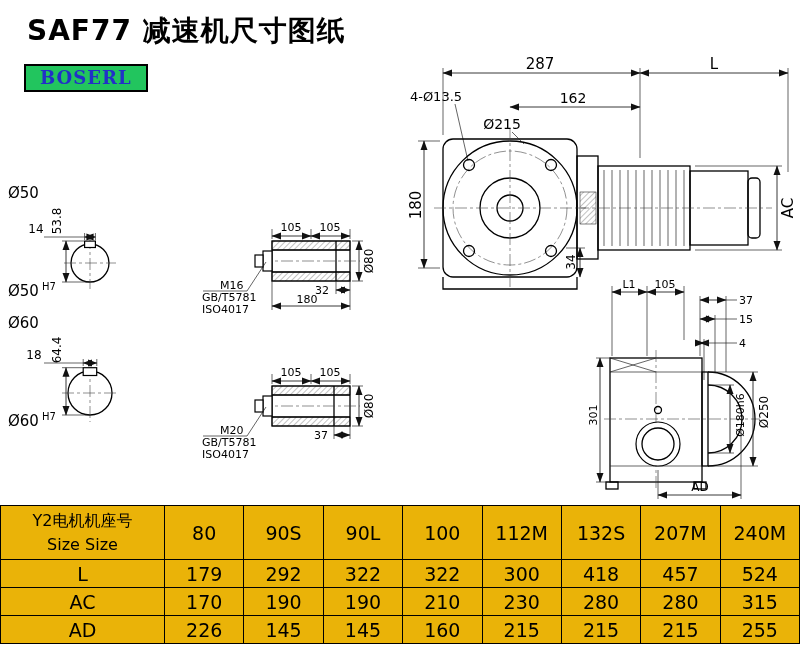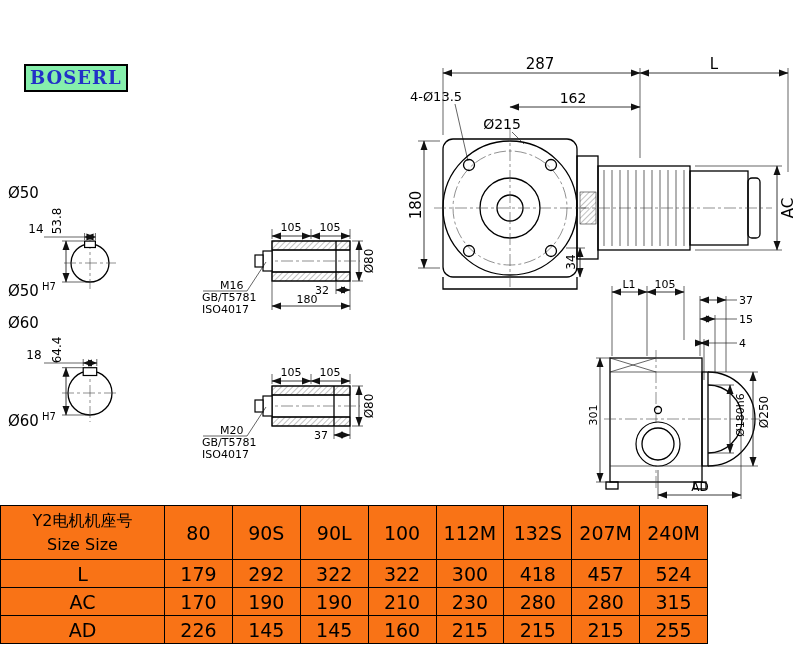--- a/index.html
+++ b/index.html
@@ -1,47 +1,48 @@
 <!DOCTYPE html>
 <html><head>
 <meta charset="utf-8">
 <style>
   *{margin:0;padding:0;box-sizing:border-box;}
   html,body{width:800px;background:#fff;}
   .page{position:relative;width:800px;height:654px;background:#fff;overflow:hidden;
         font-family:"DejaVu Sans","Liberation Sans",sans-serif;color:#000;}
   .title{position:absolute;left:27px;top:12px;font-size:28px;font-weight:700;
          letter-spacing:1px;color:#000;font-family:"DejaVu Sans","Liberation Sans",sans-serif;}
-  .logo{position:absolute;left:24px;top:64px;border:2px solid #000;padding:1px 4px 2px;background:#86efac;}
+  .logo{position:absolute;left:24px;top:64px;border:2px solid #000;padding:1px 14px 2px;background:#22c55e;}
   .logo span{font-family:"DejaVu Serif","Liberation Serif",serif;font-weight:700;
              font-size:18px;color:#2230c8;letter-spacing:1px;}
   svg.draw{position:absolute;left:0;top:0;}
   svg text{font-family:"DejaVu Sans","Liberation Sans",sans-serif;fill:#000;}
   .ol{fill:none;stroke:#000;stroke-width:1.3;}
   .olw{fill:#fff;stroke:#000;stroke-width:1.2;}
   .thin{fill:none;stroke:#222;stroke-width:0.7;}
   .dim{fill:none;stroke:#222;stroke-width:0.9;}
   .cl{fill:none;stroke:#444;stroke-width:0.6;stroke-dasharray:12 3 3 3;}
   .hat{fill:url(#hatch);stroke:#000;stroke-width:0.5;}
   .t10{font-size:10px;}.t11{font-size:11px;}.t12{font-size:12px;}
   .t13{font-size:13px;}.t14{font-size:14px;}.t15{font-size:15px;}
-  .dim-table{position:absolute;left:0;top:505px;width:708px;border-collapse:collapse;
-             table-layout:fixed;background:#f97316;}
+  .dim-table{position:absolute;left:0;top:505px;width:800px;border-collapse:collapse;
+             table-layout:fixed;background:#eab308;}
   .dim-table th,.dim-table td{border:1px solid #000;text-align:center;font-weight:normal;
              font-size:19px;padding:0;vertical-align:middle;}
   .dim-table .hdr{width:164px;font-size:16px;}
   .dim-table .hdr div{line-height:1.5;}
   .dim-table tr.head th{height:54px;}
   .dim-table td{height:28px;}
 </style>
 </head>
 <body>
 
 <div class="page">
 
+  <h1 class="title">SAF77 减速机尺寸图纸</h1>
 
   <div class="logo">
     <span>BOSERL</span>
   </div>
 
   <svg class="draw" width="800" height="654" viewBox="0 0 800 654">
     <defs>
       <marker id="ar" viewBox="0 0 10 10" refX="9" refY="5" markerWidth="10" markerHeight="10" orient="auto-start-reverse" markerUnits="userSpaceOnUse">
         <path d="M0,1.5 L9.5,5 L0,8.5 Z" fill="#111"></path>
       </marker>

